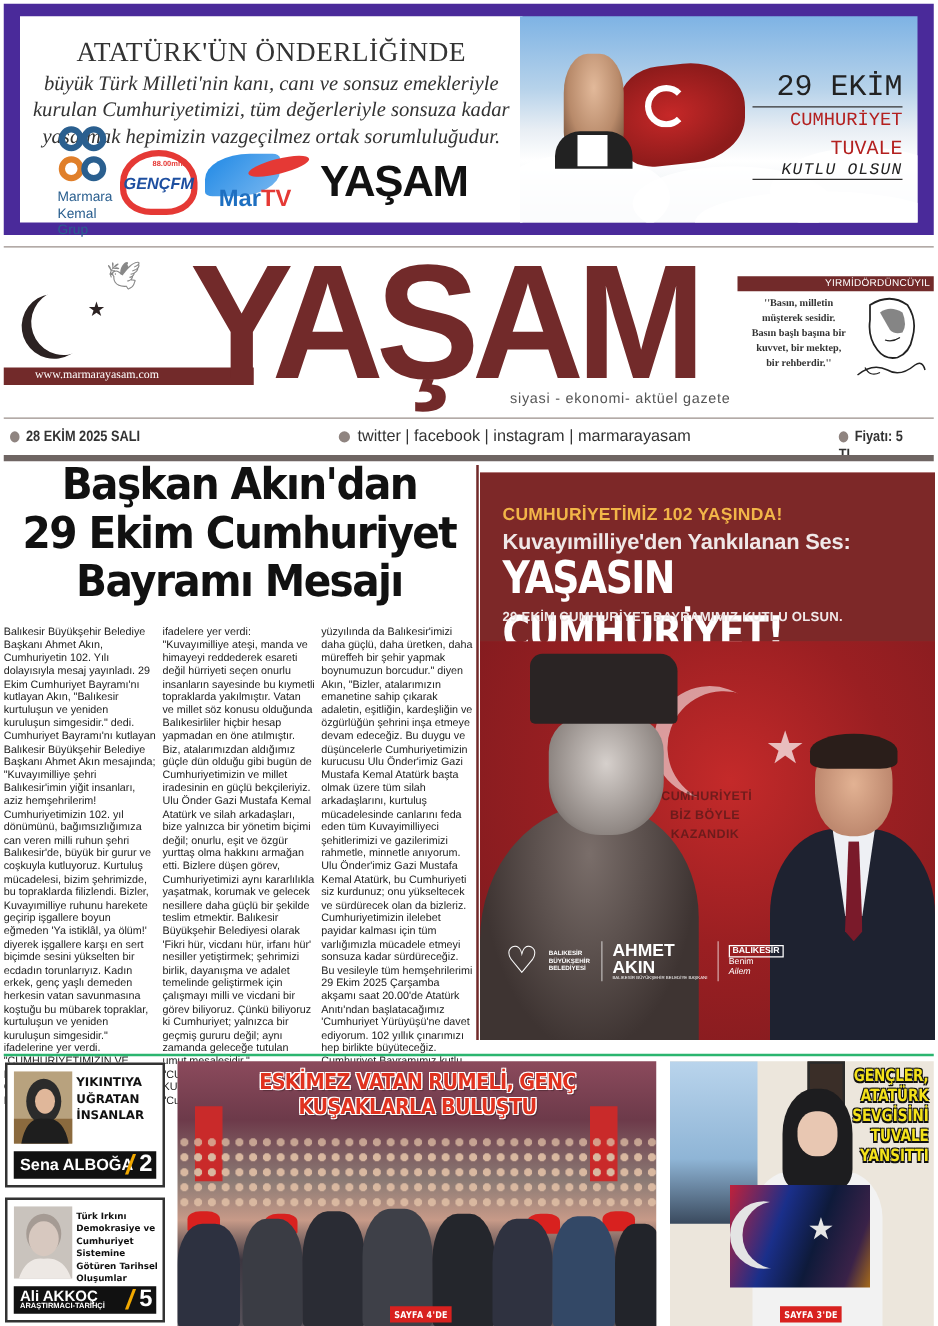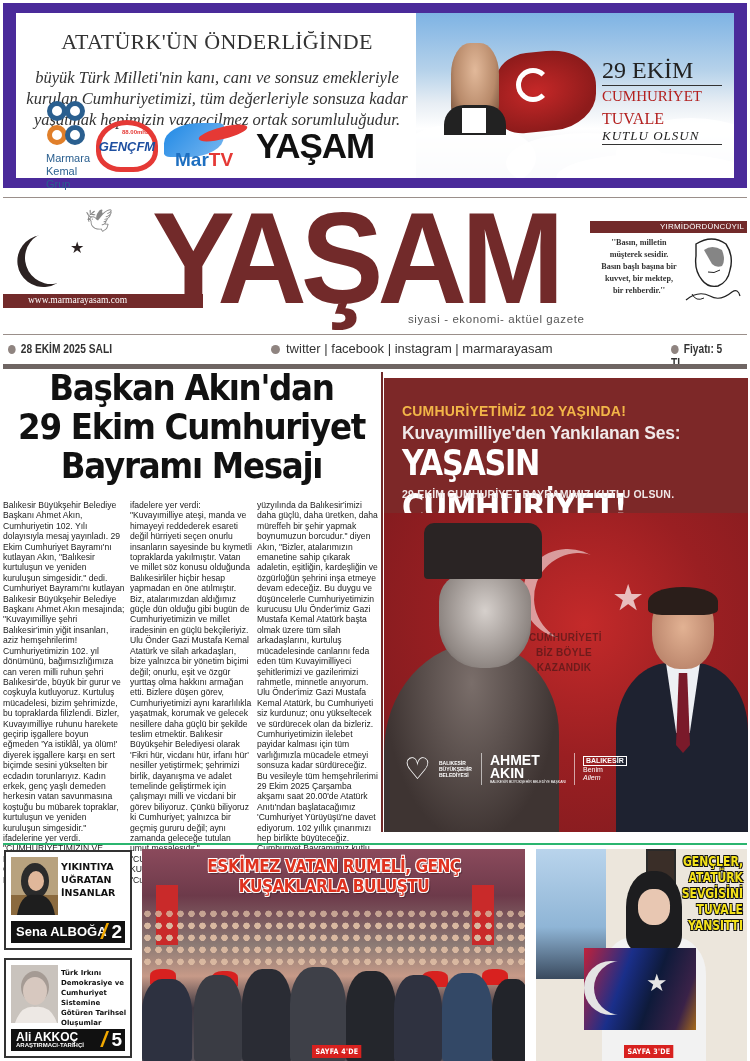--- a/index.html
+++ b/index.html
@@ -3,21 +3,21 @@
 <meta charset="utf-8">
 <style>
   * { box-sizing: border-box; margin: 0; padding: 0; }
   html, body { width: 750px; height: 1061px; overflow: hidden; background: #ffffff; }
   body { font-family: "Liberation Sans", sans-serif; color: #222; position: relative; }
 
   
   .top-ad { position: absolute; left: 3px; top: 3px; width: 744px; height: 185px; background: #4a2a9a; }
   .top-ad-left { position: absolute; left: 13px; top: 10px; width: 402px; height: 165px; background: #fff; }
   .ad-title { font-family: "Liberation Serif", serif; font-size: 22px; color: #333; text-align: center; margin-top: 16px; letter-spacing: 0.3px; }
-  .ad-text { font-family: "Liberation Serif", serif; font-style: italic; font-size: 16.5px; color: #333; text-align: center; line-height: 21px; margin-top: 12px; }
+  .ad-text { font-family: "Liberation Serif", serif; font-style: italic; font-size: 16.5px; color: #333; text-align: center; line-height: 21px; margin-top: 1px; }
   .ad-logos { position: absolute; left: 30px; top: 104px; width: 370px; height: 58px; display: flex; align-items: center; gap: 6px; }
   .logo-mmg { display: flex; align-items: center; gap: 3px; flex-direction: column; }
   .mmg-mark { width: 42px; height: 48px; position: relative; }
   .mmg-mark span { position: absolute; width: 20px; height: 20px; border-radius: 50%; border: 5px solid #2a5f8f; }
   .mmg-mark span.o { border-color: #e07f2a; }
   .mmg-text { font-size: 11px; color: #2a5f8f; line-height: 13px; }
   .logo-genc { width: 62px; height: 52px; border-radius: 50% 50% 40% 40%; border: 5px solid #e53935; display: flex; align-items: center; justify-content: center; position: relative; }
   .logo-genc b { font-family: "Liberation Sans", sans-serif; font-weight: bold; font-size: 13px; color: #1e4fa0; font-style: italic; }
   .logo-genc small { position: absolute; top: 4px; right: 4px; font-size: 6px; color: #e53935; font-weight: bold; }
   .logo-martv { display: flex; align-items: flex-end; height: 50px; position: relative; width: 86px; }
@@ -28,21 +28,21 @@
   .logo-yasam { font-weight: bold; font-size: 35px; color: #111; letter-spacing: -1px; font-family: "Liberation Sans", sans-serif; }
 
   .top-ad-right { position: absolute; left: 413px; top: 10px; width: 318px; height: 165px;
     background: linear-gradient(180deg, #7eb3e4 0%, #b6d2ea 35%, #e8eef4 55%, #ffffff 70%, #dfe5ec 100%); overflow: hidden; }
   .cloud { position: absolute; border-radius: 50%; background: #fff; opacity: 0.85; }
   .ata-portrait { position: absolute; left: 35px; top: 30px; width: 48px; height: 78px; border-radius: 40% 40% 20% 20%; background: radial-gradient(ellipse at 50% 35%, #e2b99a 0%, #b88a6a 60%, #6d4a35 100%); }
   .ata-suit { position: absolute; left: 28px; top: 92px; width: 62px; height: 30px; background: #222; border-radius: 20px 20px 0 0; }
   .ata-shirt { position: absolute; left: 46px; top: 95px; width: 24px; height: 25px; background: #fff; }
   .flag-wave { position: absolute; left: 80px; top: 38px; width: 100px; height: 80px; background: radial-gradient(ellipse at 40% 50%, #c62828 0%, #8e1b1b 70%); border-radius: 30% 50% 40% 30%; transform: skewY(-6deg); }
   .flag-crescent { position: absolute; left: 100px; top: 55px; width: 34px; height: 34px; border-radius: 50%; border: 5px solid #fff; border-right-color: transparent; }
-  .ad-right-text { position: absolute; left: 186px; top: 44px; width: 120px; text-align: left; font-family: Liberation Serif, serif; }
+  .ad-right-text { position: absolute; left: 186px; top: 44px; width: 120px; text-align: right; font-family: Liberation Mono, monospace; }
   .ad-29 { font-size: 24px; color: #222; border-bottom: 1px solid #333; padding-bottom: 1px; }
   .ad-cum { font-size: 15px; color: #b3201f; margin-top: 2px; }
   .ad-bay { font-size: 16px; color: #b3201f; margin-top: 5px; }
   .ad-kutlu { font-size: 13px; font-style: italic; color: #222; border-bottom: 1px solid #333; letter-spacing: 1px; }
 
   
   .mast-top-line { position: absolute; left: 3px; top: 197px; width: 744px; height: 1px; background: #9a8f8a; }
   .crescent { position: absolute; left: 25px; top: 232px; width: 52px; height: 52px; border-radius: 50%; box-shadow: -8px 2px 0 0 #2b2222; transform: rotate(-8deg); }
   .star { position: absolute; left: 70px; top: 238px; font-size: 16px; color: #2b2222; }
   .dove { position: absolute; left: 85px; top: 208px; font-size: 22px; color: #888; }

